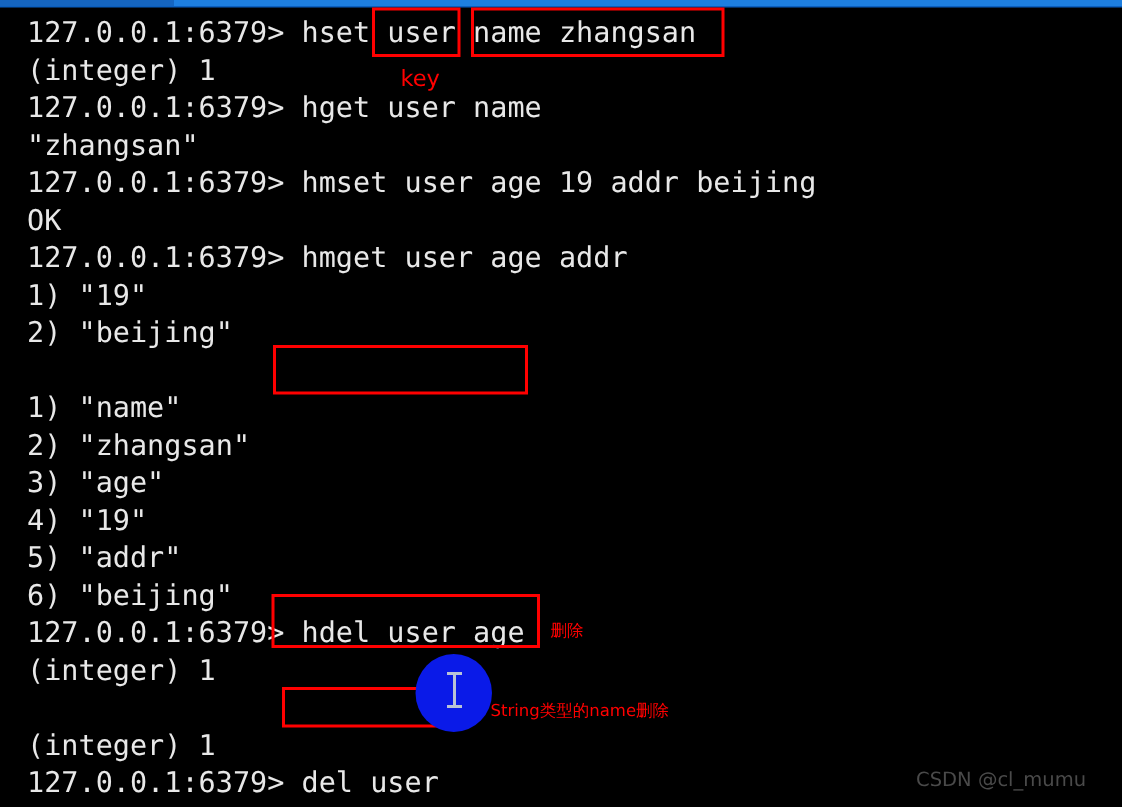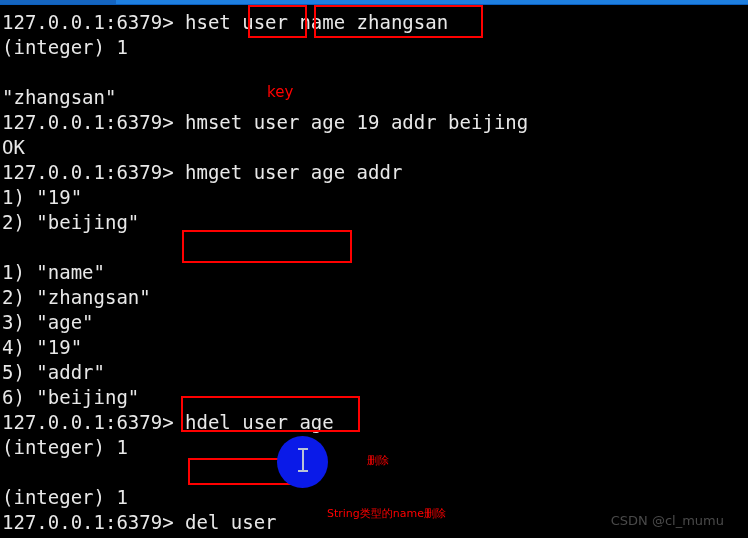--- a/index.html
+++ b/index.html
@@ -33,21 +33,21 @@
   #titlebar-accent2 {
     position: absolute;
     left: 116px; top: 0;
     width: 632px;
     height: 4px;
     background: #1e7fe0;
   }
   
   #terminal {
     position: absolute;
-    left: 0;
+    left: 16px;
     top: 5px;
     width: 664px;
     height: 533px;
   }
   .line {
     position: absolute;
     left: 2px;
     white-space: pre;
     color: #e8e8e8;
     font-size: 19px;
@@ -63,21 +63,20 @@
     pointer-events: none;
   }
   
   .redlabel {
     position: absolute;
     color: #ff0000;
     font-family: "DejaVu Sans", "Liberation Sans", sans-serif;
     font-size: 15px;
     white-space: pre;
     line-height: 17px;
-    margin-top: 40px;
   }
   .redlabel.cjk {
     font-family: "DejaVu Sans", "Liberation Sans", sans-serif;
     font-size: 11px;
   }
   
   #click-highlight {
     position: absolute;
     left: 277px;
     top: 436px;
@@ -130,20 +129,21 @@
 
   <div id="titlebar">
     <div id="titlebar-accent"></div>
     <div id="titlebar-accent2"></div>
   </div>
 
   <div id="terminal">
 
     <div class="line" style="top:5px">127.0.0.1:6379&gt; hset user name zhangsan</div>
     <div class="line" style="top:30px">(integer) 1</div>
+    <div class="line" style="top:55px">127.0.0.1:6379&gt; hget user name</div>
     <div class="line" style="top:80px">"zhangsan"</div>
     <div class="line" style="top:105px">127.0.0.1:6379&gt; hmset user age 19 addr beijing</div>
     <div class="line" style="top:130px">OK</div>
     <div class="line" style="top:155px">127.0.0.1:6379&gt; hmget user age addr</div>
     <div class="line" style="top:180px">1) "19"</div>
     <div class="line" style="top:205px">2) "beijing"</div>
     <div class="line" style="top:255px">1) "name"</div>
     <div class="line" style="top:280px">2) "zhangsan"</div>
     <div class="line" style="top:305px">3) "age"</div>
     <div class="line" style="top:330px">4) "19"</div>

